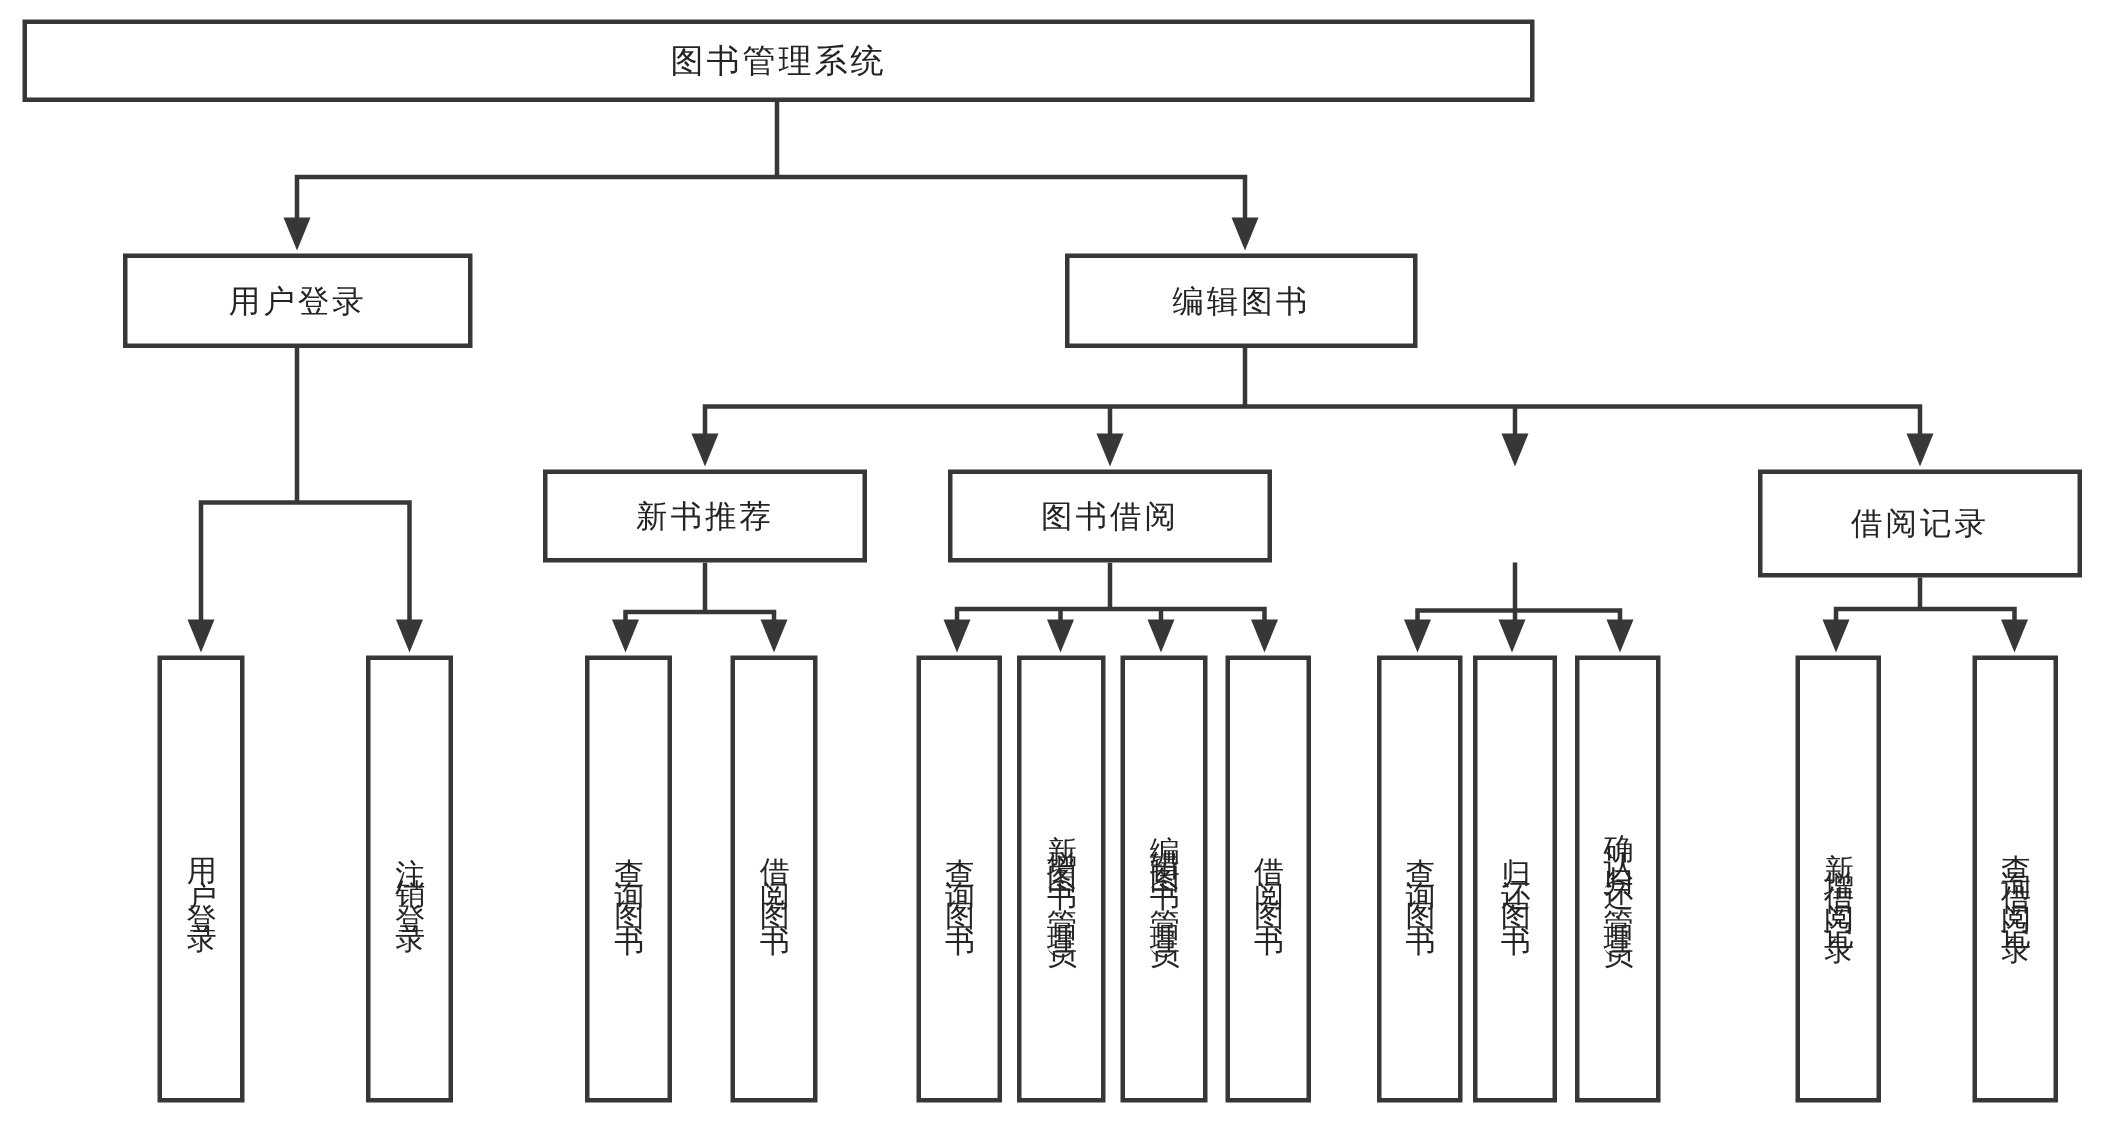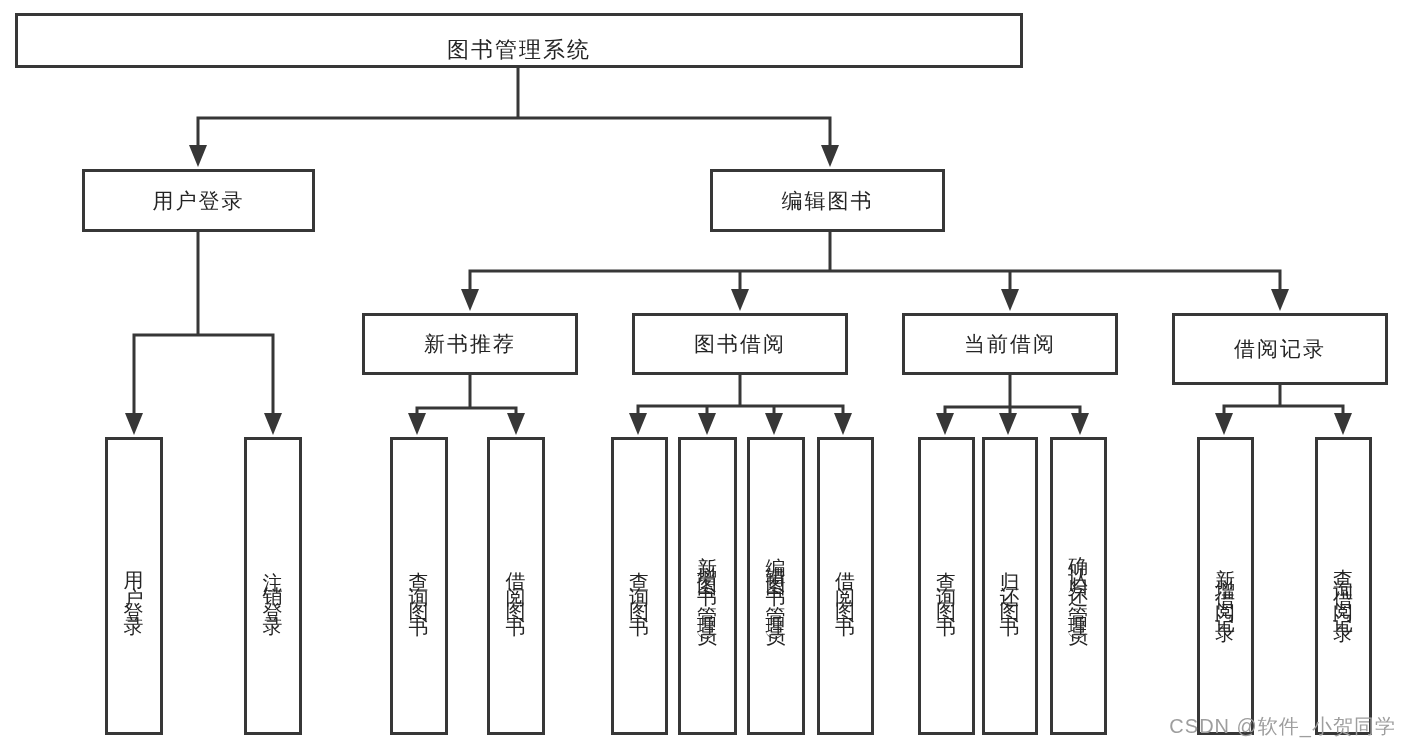--- a/index.html
+++ b/index.html
@@ -94,39 +94,36 @@
       <polygon points="765,413 783,413 774,435"></polygon>
       <polygon points="834,413 852,413 843,435"></polygon>
       <polygon points="936,413 954,413 945,435"></polygon>
       <polygon points="999,413 1017,413 1008,435"></polygon>
       <polygon points="1071,413 1089,413 1080,435"></polygon>
       <polygon points="1215,413 1233,413 1224,435"></polygon>
       <polygon points="1334,413 1352,413 1343,435"></polygon>
     </g>
   </svg>
 
-  <div class="node root-node" style="left:15px;top:13px;width:1008px;height:55px;align-items:flex-end;">
+  <div class="node root-node" style="left:15px;top:13px;width:1008px;height:55px;">
     <span>图书管理系统</span>
   </div>
 
   <div class="node h-node" style="left:82px;top:169px;width:233px;height:63px;">
     <span>用户登录</span>
   </div>
   <div class="node h-node" style="left:710px;top:169px;width:235px;height:63px;">
     <span>编辑图书</span>
   </div>
 
   <div class="node h-node" style="left:362px;top:313px;width:216px;height:62px;">
     <span>新书推荐</span>
   </div>
   <div class="node h-node" style="left:632px;top:313px;width:216px;height:62px;">
     <span>图书借阅</span>
-  </div>
-  <div class="node h-node" style="left:902px;top:313px;width:216px;height:62px;">
-    <span>当前借阅</span>
   </div>
   <div class="node h-node" style="left:1172px;top:313px;width:216px;height:72px;">
     <span>借阅记录</span>
   </div>
 
   <div class="node leaf sp4" style="left:105px;width:58px;">
     <span>用户登录</span>
   </div>
   <div class="node leaf sp4" style="left:244px;width:58px;">
     <span>注销登录</span>
@@ -162,15 +159,14 @@
     <span>确认归还（管理员）</span>
   </div>
 
   <div class="node leaf sp6" style="left:1197px;width:57px;">
     <span>新增借阅记录</span>
   </div>
   <div class="node leaf sp6" style="left:1315px;width:57px;">
     <span>查询借阅记录</span>
   </div>
 
-  <div class="watermark">CSDN @软件_小贺同学</div>
 
 </div>
 
 </body></html>

